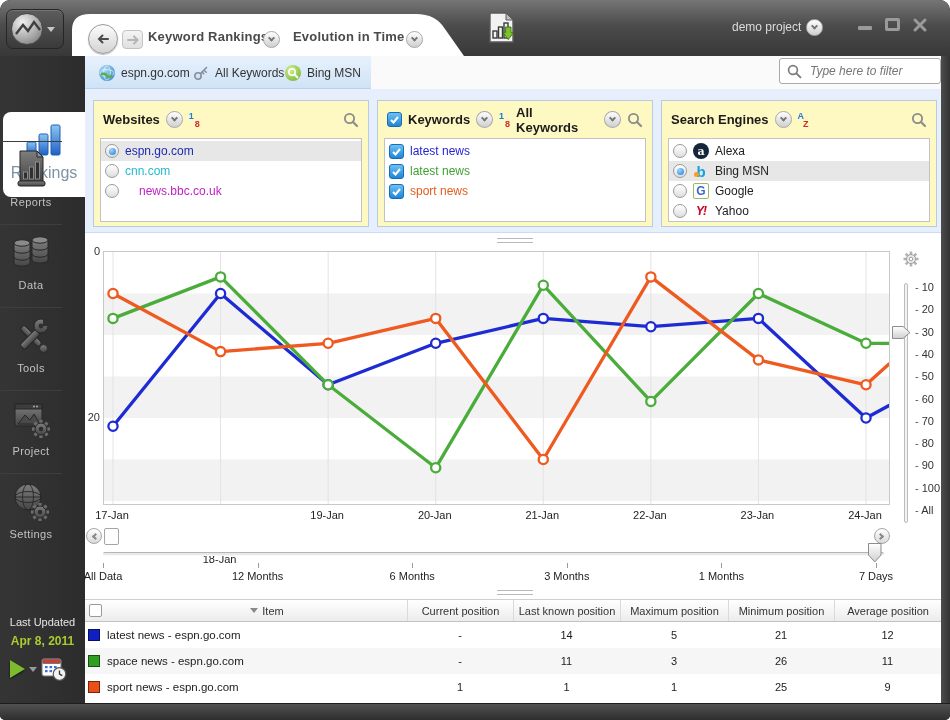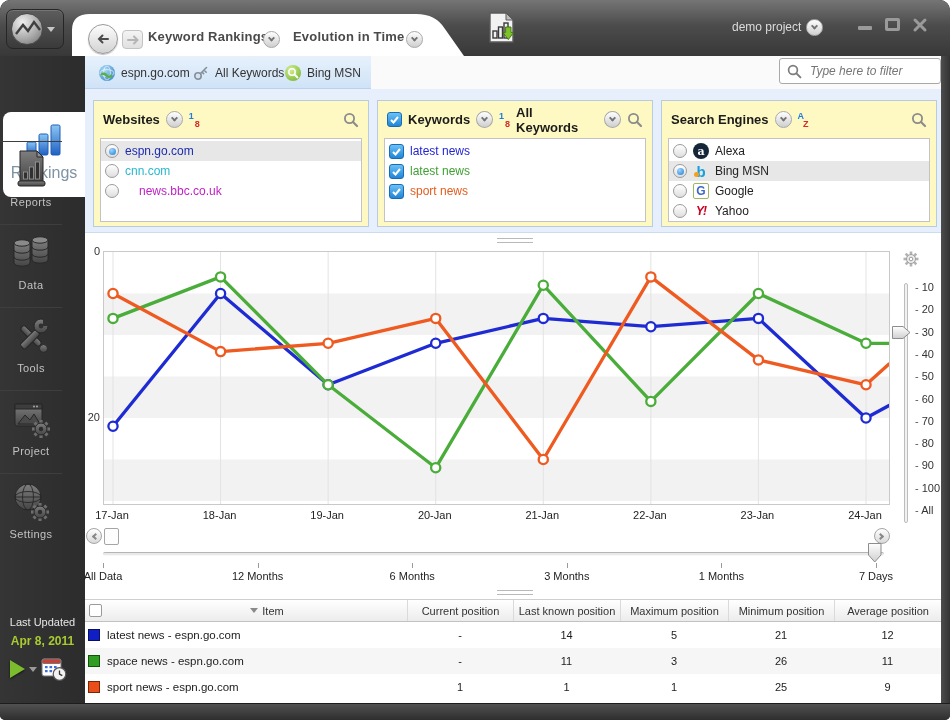--- a/index.html
+++ b/index.html
@@ -533,21 +533,21 @@
         <div class="vtick" style="top: 335.5px;">60</div>
         <div class="vtick" style="top: 357.8px;">70</div>
         <div class="vtick" style="top: 380.1px;">80</div>
         <div class="vtick" style="top: 402.4px;">90</div>
         <div class="vtick" style="top: 424.7px;">100</div>
         <div class="vtick" style="top: 447px;">All</div>
       </div>
 
     <div id="datelabels">
         <div class="datelbl" style="left: -3px;">17-Jan</div>
-        <div class="datelbl" style="left: 104.571px;">18-Jan</div>
+        <div class="datelbl" style="left: 104.571px; margin-top: 44px;">18-Jan</div>
         <div class="datelbl" style="left: 212.142px;">19-Jan</div>
         <div class="datelbl" style="left: 319.713px;">20-Jan</div>
         <div class="datelbl" style="left: 427.284px;">21-Jan</div>
         <div class="datelbl" style="left: 534.855px;">22-Jan</div>
         <div class="datelbl" style="left: 642.426px;">23-Jan</div>
         <div class="datelbl" style="left: 749.997px;">24-Jan</div>
       </div>
 
     <div class="sb-btn" style="left:1px;top:472px;">
         <i style="transform:rotate(45deg);margin-left:3px;"></i>

